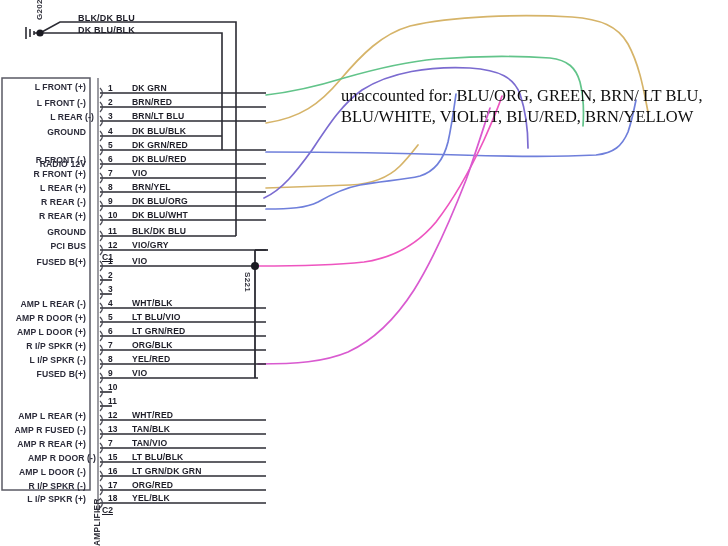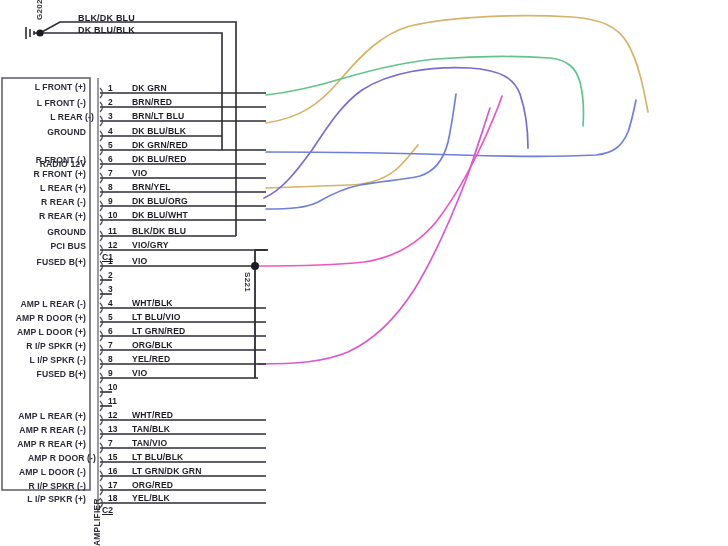--- a/index.html
+++ b/index.html
@@ -156,20 +156,21 @@
 
   <div class="vert" style="left:35px;top:20px;transform:rotate(-90deg);">G202</div>
 
   <div class="vert" style="left:252px;top:272px;transform:rotate(90deg);">S221</div>
 
   <div class="vert" style="left:92px;top:546px;transform:rotate(-90deg);font-size:8.4px;">AMPLIFIER</div>
 
   <div class="cname" style="left:102px;top:252px;">C1</div>
   <div class="cname" style="left:102px;top:505px;">C2</div>
 
+  <div class="note" style="left:341px;top:85px;">unaccounted for: BLU/ORG, GREEN, BRN/ LT BLU, BLU/WHITE, VIOLET, BLU/RED, BRN/YELLOW</div>
 
   <div id="pin-text">
       <div class="lbl pinlabel" style="left: 0px; width: 86px; top: 82px;">L FRONT (+)</div>
       <div class="pinnum" style="left: 108px; top: 83px;">1</div>
       <div class="wname" style="left: 132px; top: 83px;">DK GRN</div>
       <div class="lbl pinlabel" style="left: 0px; width: 86px; top: 98px;">L FRONT (-)</div>
       <div class="pinnum" style="left: 108px; top: 97px;">2</div>
       <div class="wname" style="left: 132px; top: 97px;">BRN/RED</div>
       <div class="lbl pinlabel" style="left: 0px; width: 86px; top: 112px; padding-left: 8px;">L REAR (-)</div>
       <div class="pinnum" style="left: 108px; top: 111px;">3</div>
@@ -222,21 +223,21 @@
       <div class="pinnum" style="left: 108px; top: 354px;">8</div>
       <div class="wname" style="left: 132px; top: 354px;">YEL/RED</div>
       <div class="lbl pinlabel" style="left: 0px; width: 86px; top: 369px;">FUSED B(+)</div>
       <div class="pinnum" style="left: 108px; top: 368px;">9</div>
       <div class="wname" style="left: 132px; top: 368px;">VIO</div>
       <div class="pinnum" style="left: 108px; top: 382px;">10</div>
       <div class="pinnum" style="left: 108px; top: 396px;">11</div>
       <div class="lbl pinlabel" style="left: 0px; width: 86px; top: 411px;">AMP L REAR (+)</div>
       <div class="pinnum" style="left: 108px; top: 410px;">12</div>
       <div class="wname" style="left: 132px; top: 410px;">WHT/RED</div>
-      <div class="lbl pinlabel" style="left: 0px; width: 86px; top: 425px;">AMP R REAR (-)</div>
+      <div class="lbl pinlabel" style="left: 0px; width: 86px; top: 425px;">AMP R FUSED (-)</div>
       <div class="pinnum" style="left: 108px; top: 424px; text-align: right;">13</div>
       <div class="wname" style="left: 132px; top: 424px;">TAN/BLK</div>
       <div class="lbl pinlabel" style="left: 0px; width: 86px; top: 439px;">AMP R REAR (+)</div>
       <div class="pinnum" style="left: 108px; top: 438px;">7</div>
       <div class="wname" style="left: 132px; top: 438px;">TAN/VIO</div>
       <div class="lbl pinlabel" style="left: 0px; width: 96px; top: 453px;">AMP R DOOR (-)</div>
       <div class="pinnum" style="left: 108px; top: 452px;">15</div>
       <div class="wname" style="left: 132px; top: 452px;">LT BLU/BLK</div>
       <div class="lbl pinlabel" style="left: 0px; width: 86px; top: 467px;">AMP L DOOR (-)</div>
       <div class="pinnum" style="left: 108px; top: 466px;">16</div>

